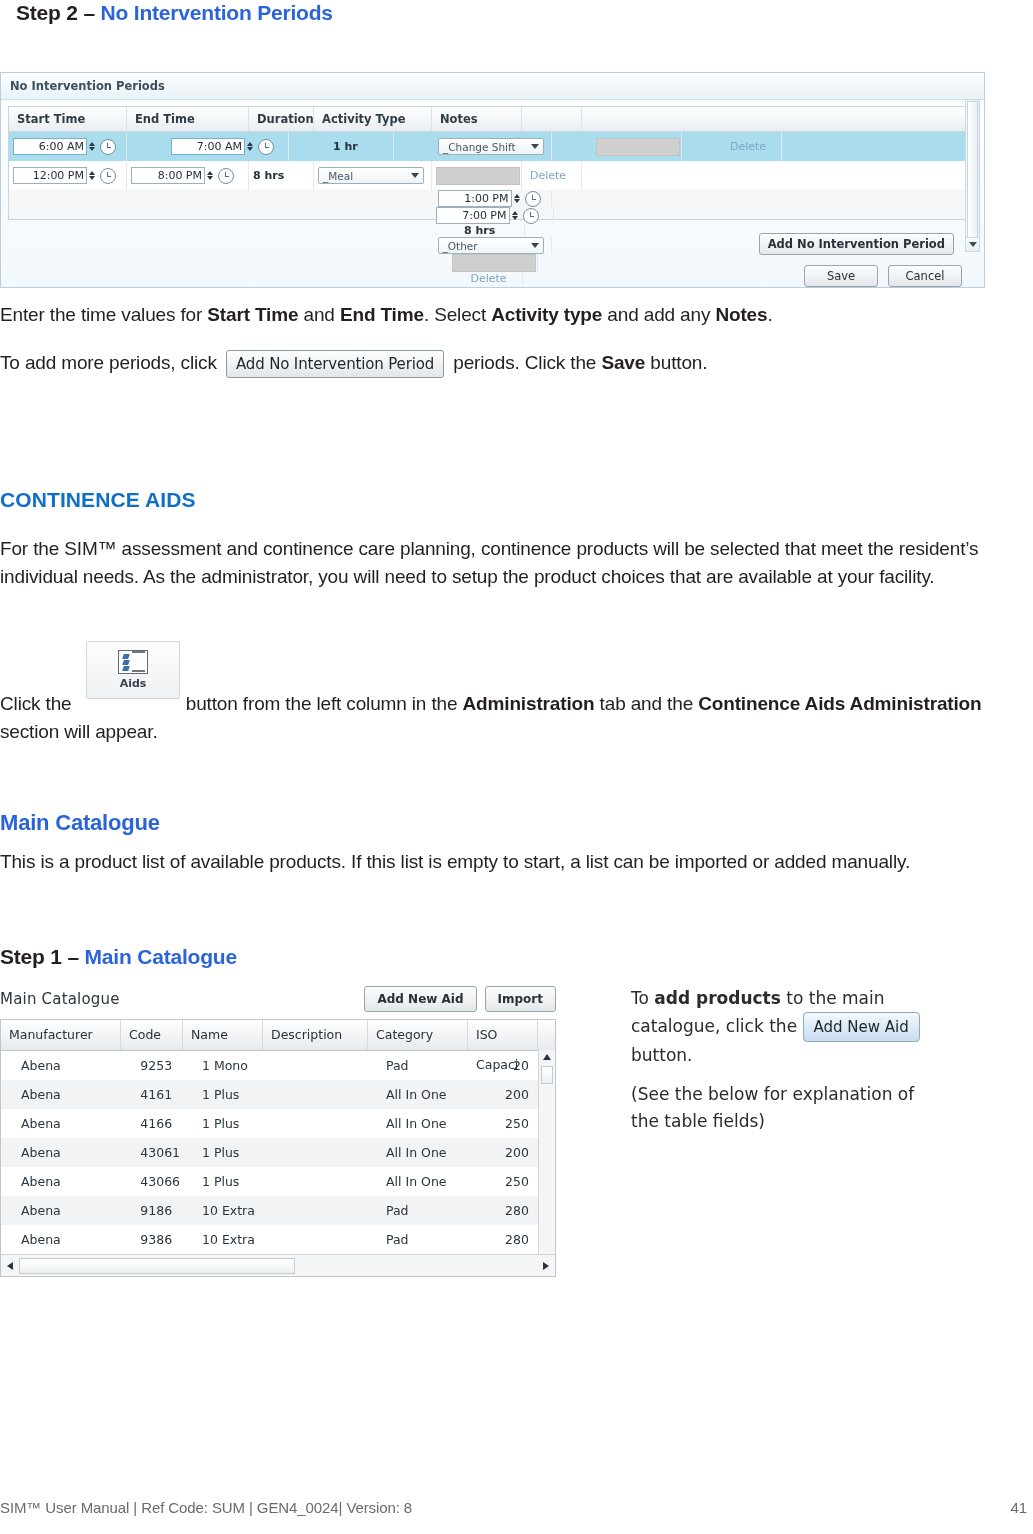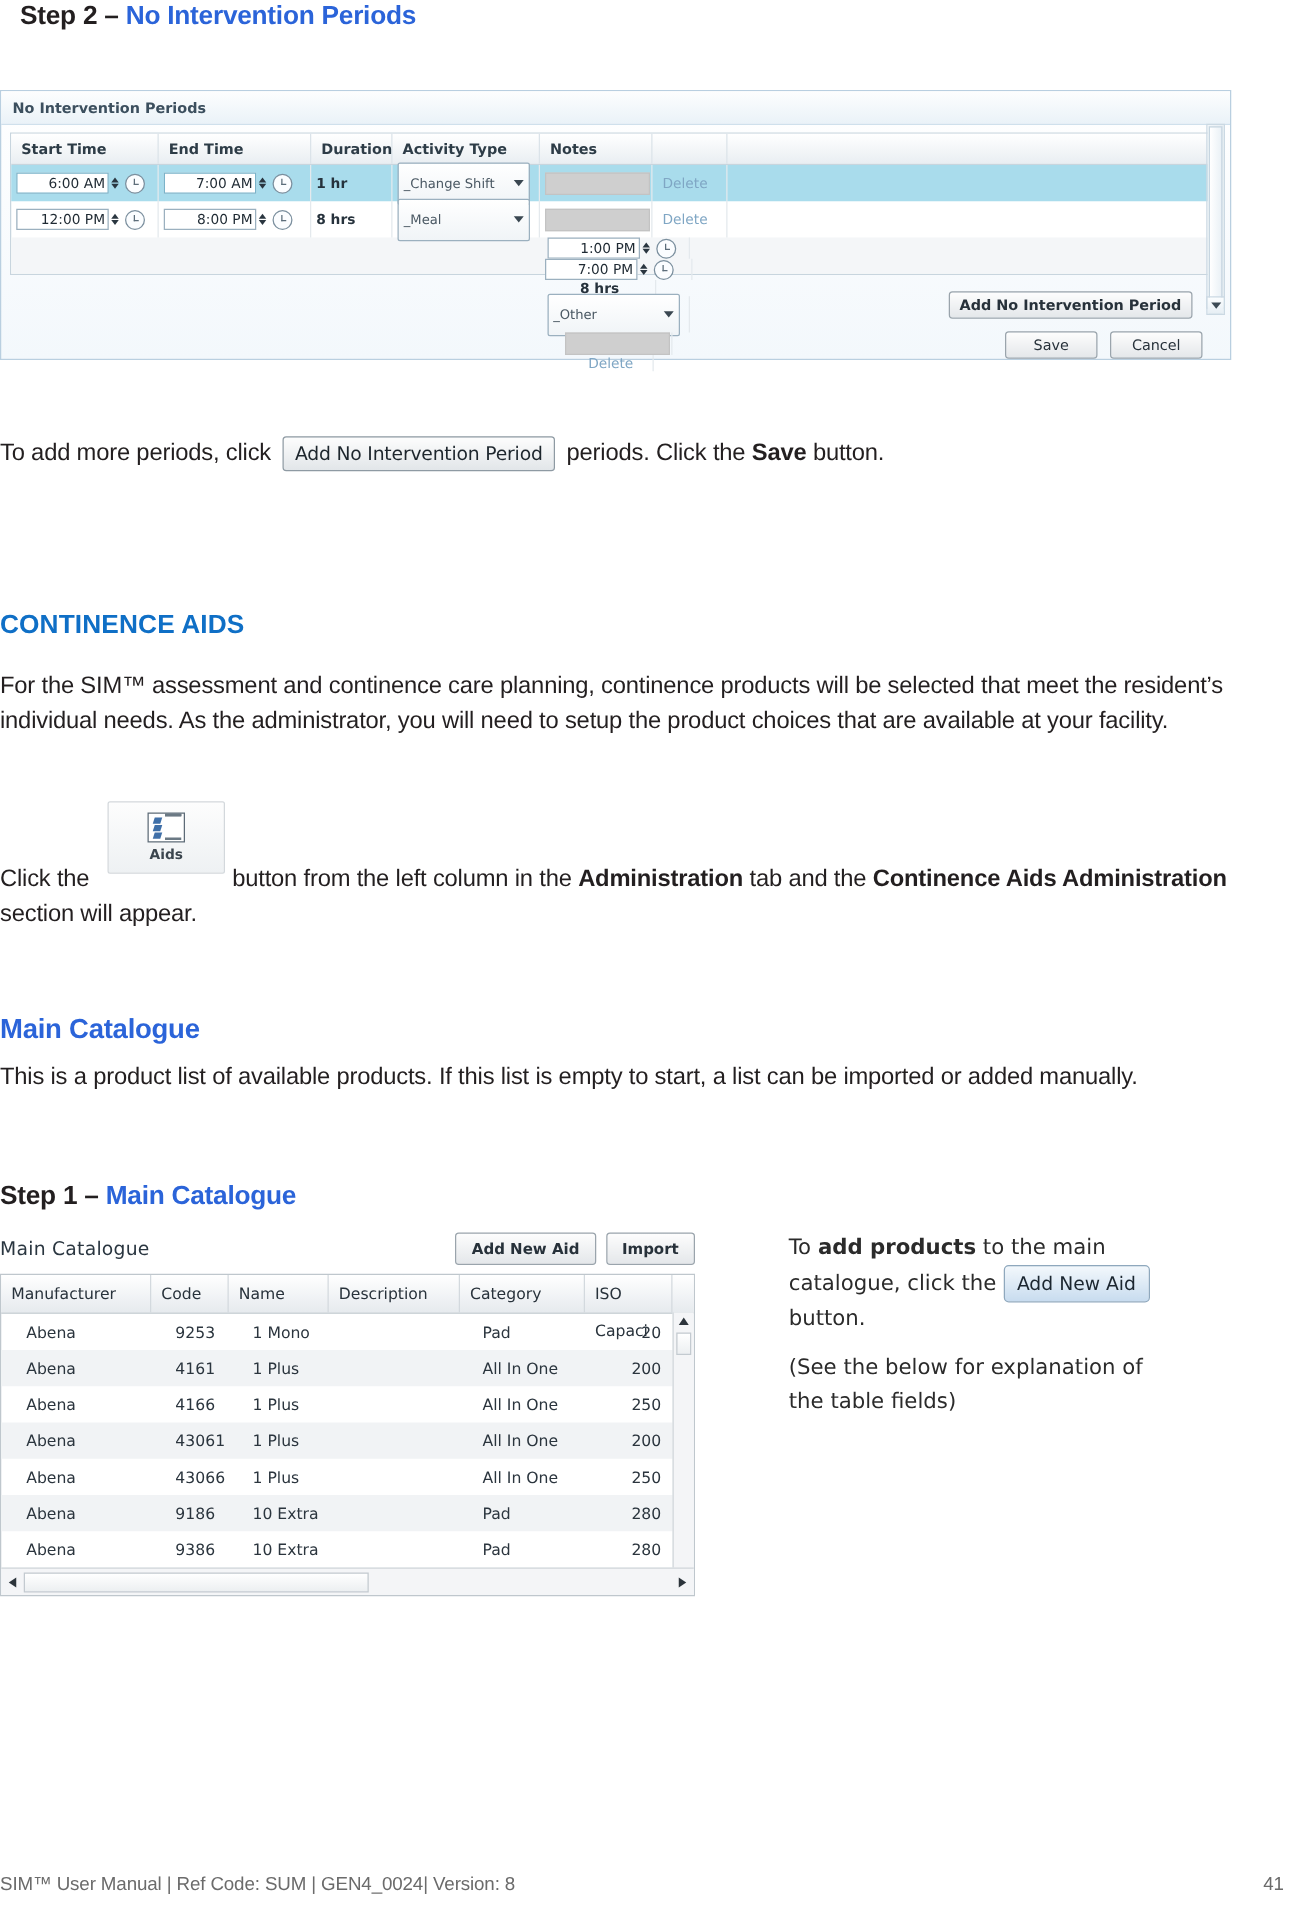--- a/index.html
+++ b/index.html
@@ -65,21 +65,21 @@
   .nip-hdr > div{padding-left:8px;border-right:1px solid #dbe3e9;height:24px;line-height:24px;box-sizing:border-box;}
   .c-start{width:118px;}
   .c-end{width:122px;}
   .c-dur{width:65px;}
   .c-act{width:118px;}
   .c-notes{width:90px;}
   .c-del{width:60px;}
   .c-pad{flex:1;border-right:none !important;}
 
   .nip-row{display:flex;height:29px;align-items:center;font-size:11.5px;color:#33414c;}
-  .nip-row.sel{background:#a9dcec;}
+  .nip-row.sel{background:#a9dcec;gap:40px;}
   .nip-row.alt{background:#f4f6f8;flex-direction:column;}
   .nip-row > div{height:29px;display:flex;align-items:center;box-sizing:border-box;border-right:1px solid #e4e9ed;padding-left:4px;}
   .nip-row > div.c-pad{border-right:none;}
 
   .timebox{
     display:inline-flex;align-items:center;justify-content:flex-end;
     width:74px;height:17px;border:1px solid #9bb0bf;background:#fff;
     font-size:11px;padding-right:2px;box-sizing:border-box;color:#1f2a33;
   }
   .nip-row.sel .timebox{border-color:#7ab3c9;}
@@ -89,21 +89,21 @@
   .spin i.dn{border-top:4px solid #2a3640;}
   .clock{
     width:14px;height:14px;border-radius:50%;border:1px solid #7b8f9e;
     display:inline-block;margin:0 5px;position:relative;background:#fbfdff;flex:none;
   }
   .clock:before{content:"";position:absolute;left:6px;top:3px;width:1px;height:5px;background:#5c6d7a;}
   .clock:after{content:"";position:absolute;left:6px;top:7px;width:4px;height:1px;background:#5c6d7a;}
   .dur{font-size:11px;color:#26323c;font-weight:600;}
 
   .ddl{
-    width:106px;height:34px;border:1px solid #9bb0bf;background:linear-gradient(#ffffff,#f0f4f7);
+    width:106px;height:17px;border:1px solid #9bb0bf;background:linear-gradient(#ffffff,#f0f4f7);
     border-radius:2px;display:flex;align-items:center;font-size:10.5px;color:#4a5863;
     padding:0 4px;box-sizing:border-box;
   }
   .ddl span.lbl{flex:1;}
   .ddl .caret{width:0;height:0;border-left:4px solid transparent;border-right:4px solid transparent;border-top:5px solid #3a4751;}
   .notebox{width:82px;height:16px;background:#cfcfcf;border:1px solid #c3c3c3;}
   .dellink{font-size:11px;color:#7fa6c4;padding-left:4px;}
 
   .nip-actionbar{
     position:absolute;left:7px;right:30px;top:160px;height:26px;
@@ -386,20 +386,25 @@
     </div>
 
     <div class="vscroll">
       <div class="thumb"></div>
     </div>
     <div class="vdown">
         <i></i>
       </div>
   </div>
 
+  <div class="abs" style="left:0px;top:301px;width:1010px;">
+    <p class="body">
+      <span>Enter the time values for </span><b>Start Time</b><span> and </span><b>End Time</b><span>.  Select </span><b>Activity type</b><span> and add any </span><b>Notes</b><span>.</span>
+    </p>
+  </div>
 
   <div class="abs" style="left:0px;top:346px;width:1010px;">
     <p class="body" style="line-height:34px;">
       <span>To add more periods, click </span><span class="inline-btn">Add No Intervention Period</span><span> periods.  Click the </span><b>Save</b><span> button.</span>
     </p>
   </div>
 
   <div class="abs h-sec" style="left:0px;top:487px;">CONTINENCE AIDS</div>
 
   <div class="abs" style="left:0px;top:535px;width:1020px;">

